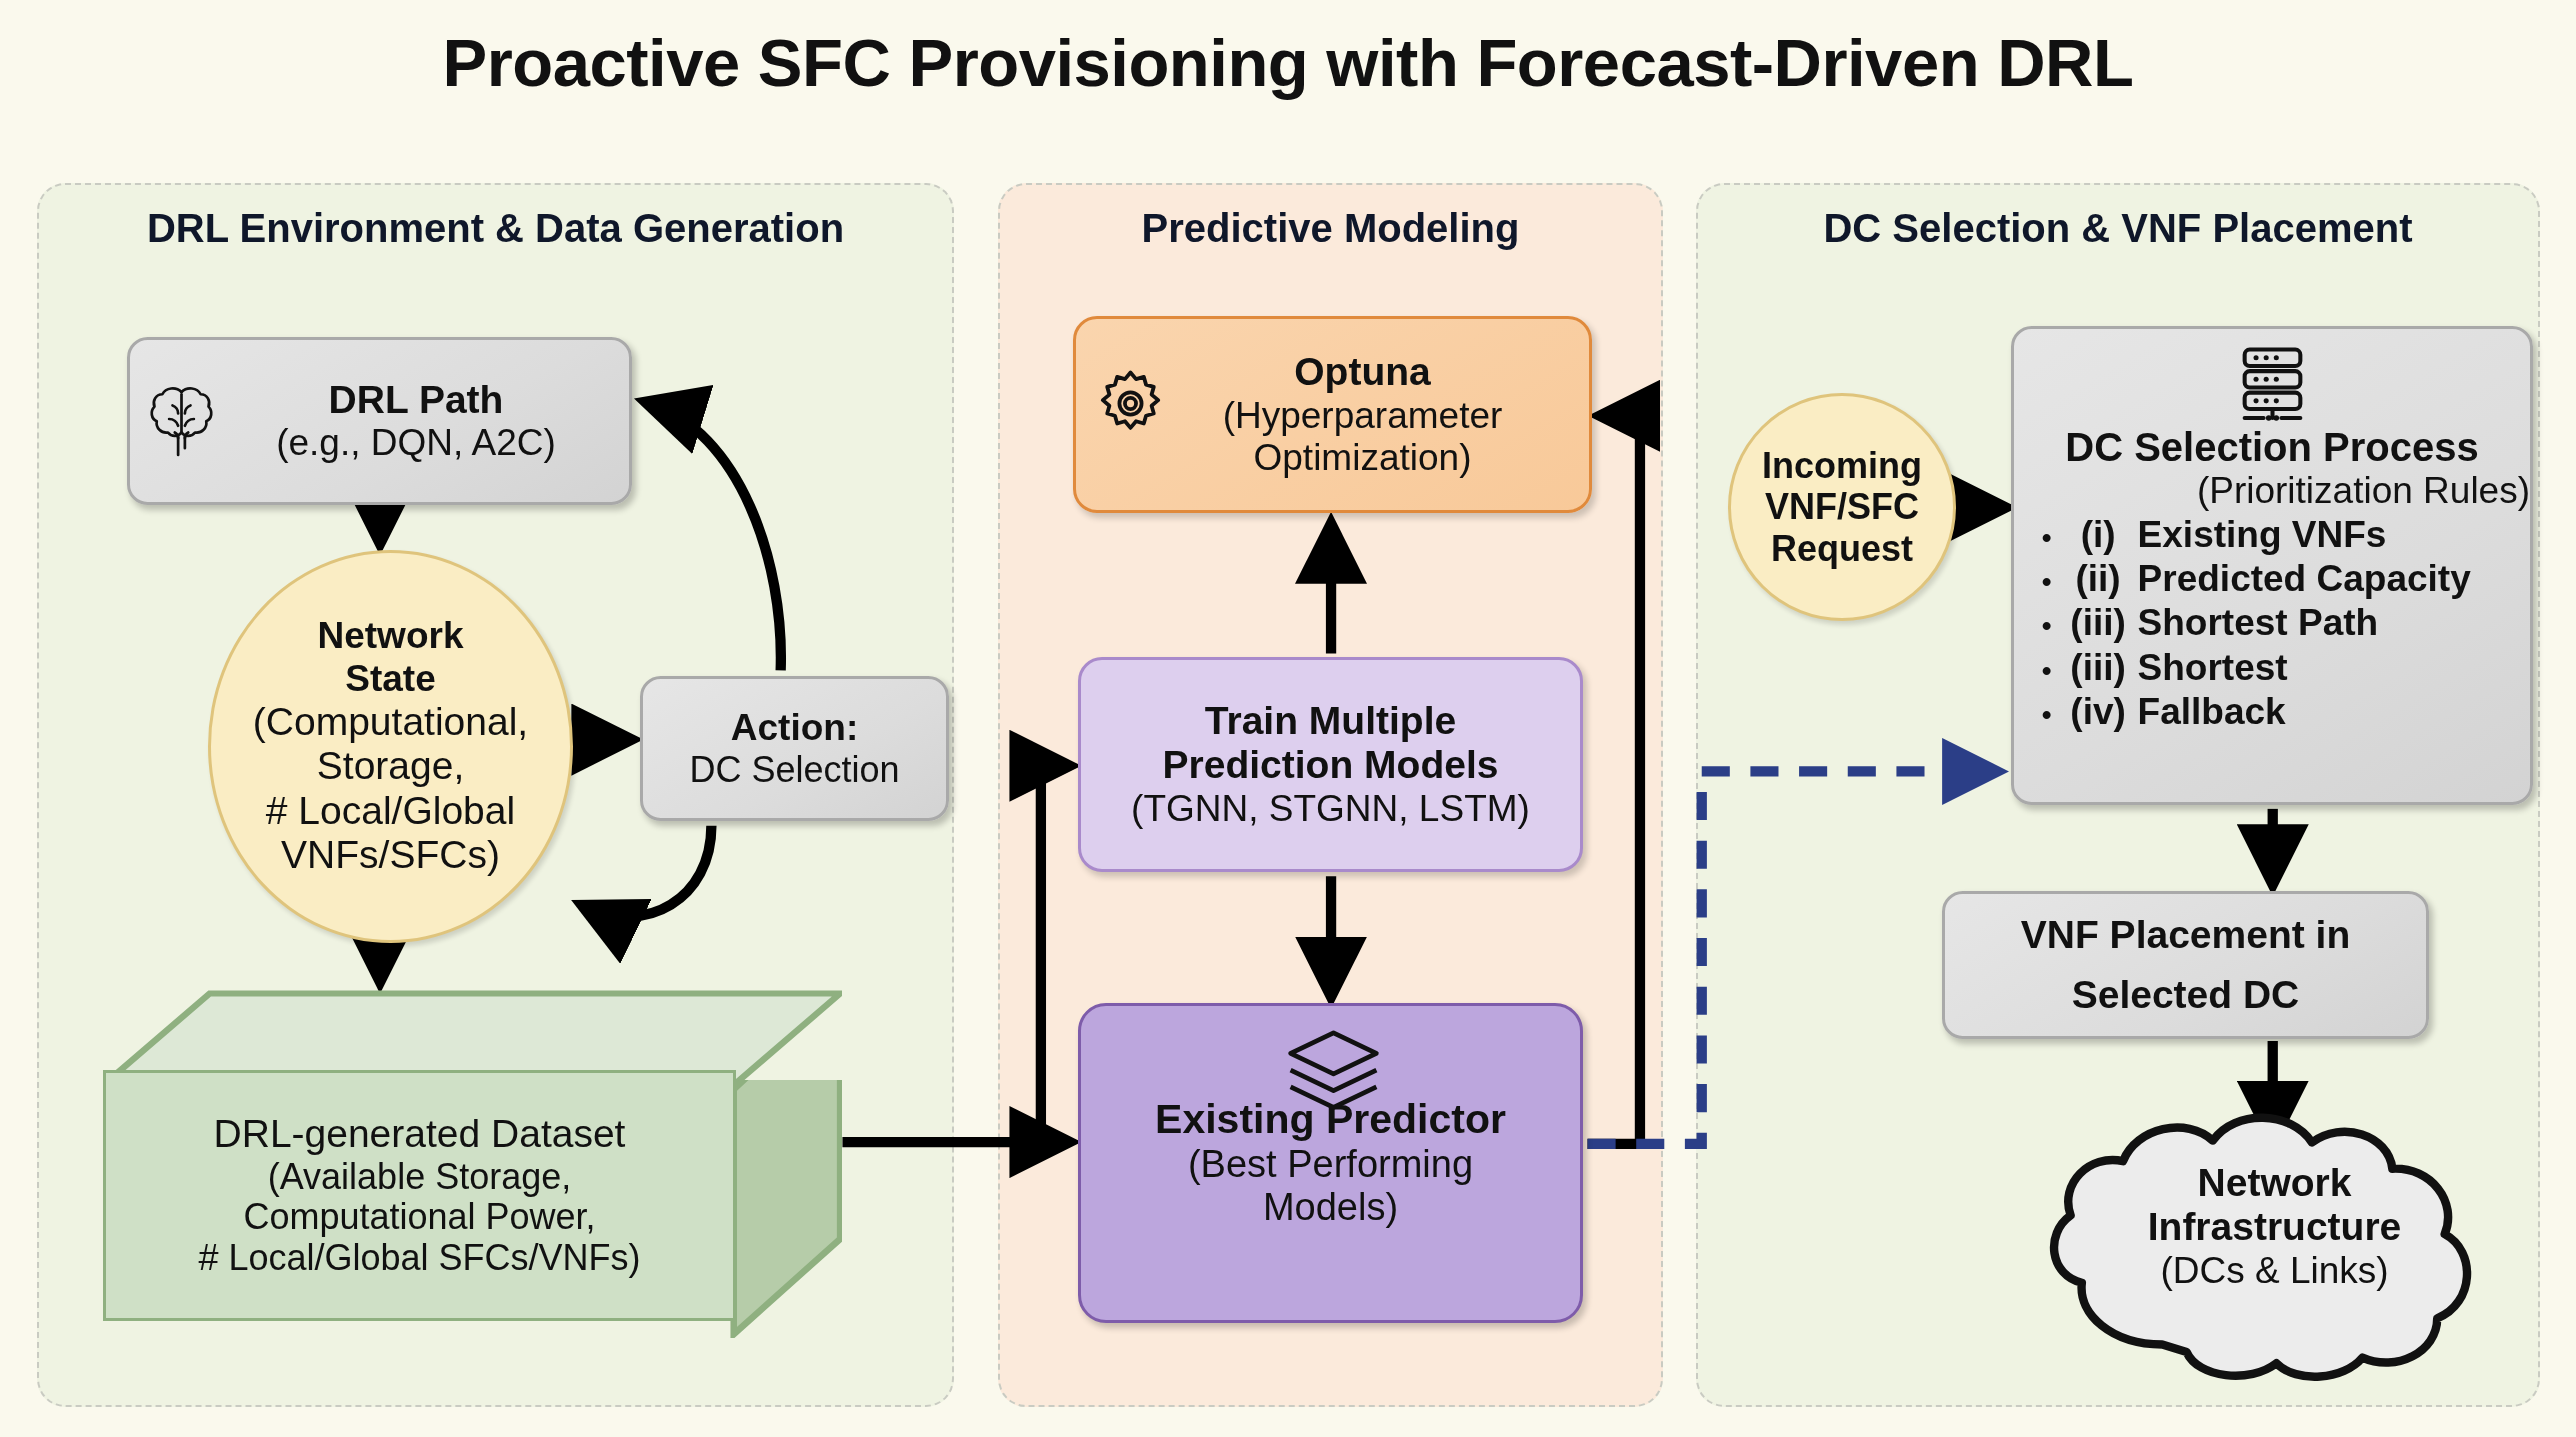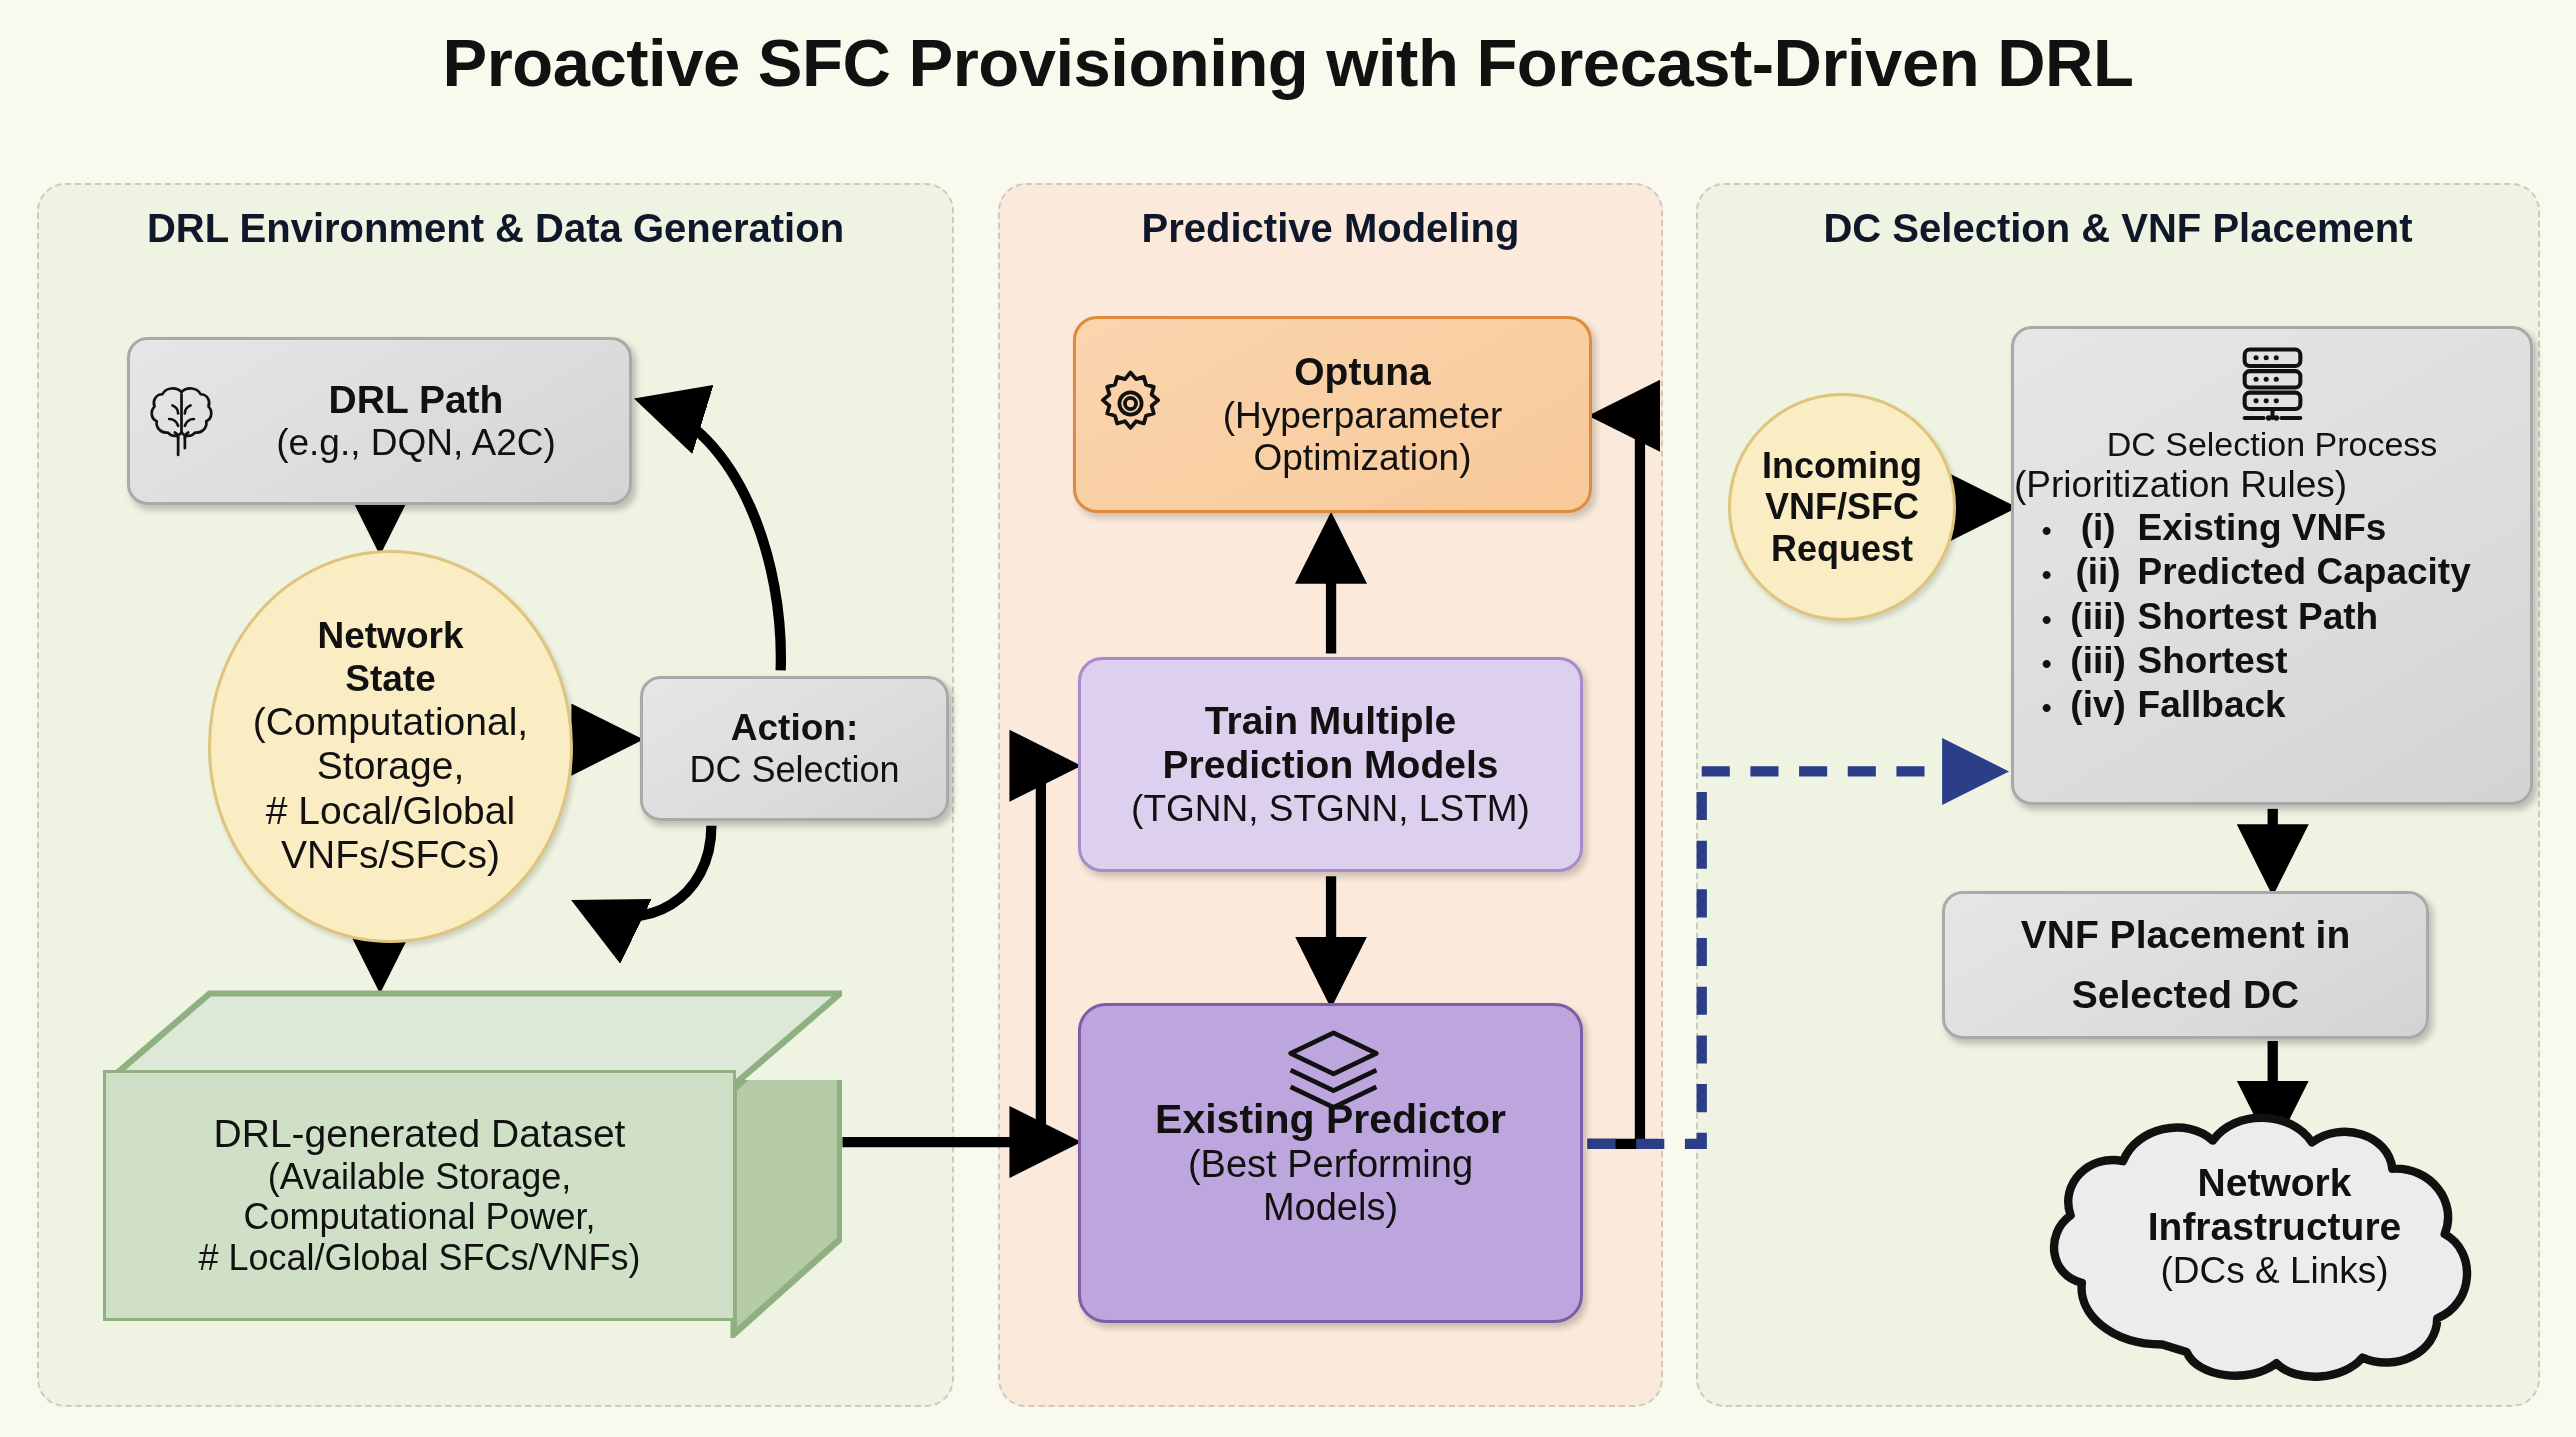--- a/index.html
+++ b/index.html
@@ -118,22 +118,22 @@
   #ensemble { left: 1078px; top: 1003px; width: 505px; height: 320px; }
   #ensemble .ttl { font-size: 41px; }
   #ensemble .sub { font-size: 38px; }
   #stack-icon { position: absolute; left: 204px; top: 20.6px; width: 97px; height: 90px; }
 
   #incoming { left: 1728px; top: 393px; width: 228px; height: 228px; }
   #incoming .ttl { font-size: 36px; }
 
   #dc-select { left: 2011px; top: 326px; width: 522px; height: 479px;
                align-items: stretch; justify-content: flex-start; padding: 13px 0 0 0; }
-  #dc-select .hdr { text-align:center; font-size: 34px; font-weight: normal; }
-  #dc-select .hdr2 { text-align:left; font-size: 37px; font-weight: normal; }
+  #dc-select .hdr { text-align:center; font-size: 40px; font-weight: bold; }
+  #dc-select .hdr2 { text-align:right; font-size: 37px; font-weight: normal; }
   #server-icon { width: 81px; height: 81px; align-self: center; margin-bottom: 1.9px; }
   .rule { display: flex; align-items: baseline; font-size: 37px; font-weight: bold;
           padding-left: 20.6px; line-height: 1.2; }
   .rule .dot { width: 24px; flex: none; font-size: 28px; }
   .rule .rn  { width: 79px; flex: none; }
 
   #vnf-place { left: 1942px; top: 891px; width: 487px; height: 148px; gap: 16px; }
   #vnf-place .ttl { font-size: 39px; }
 
   

